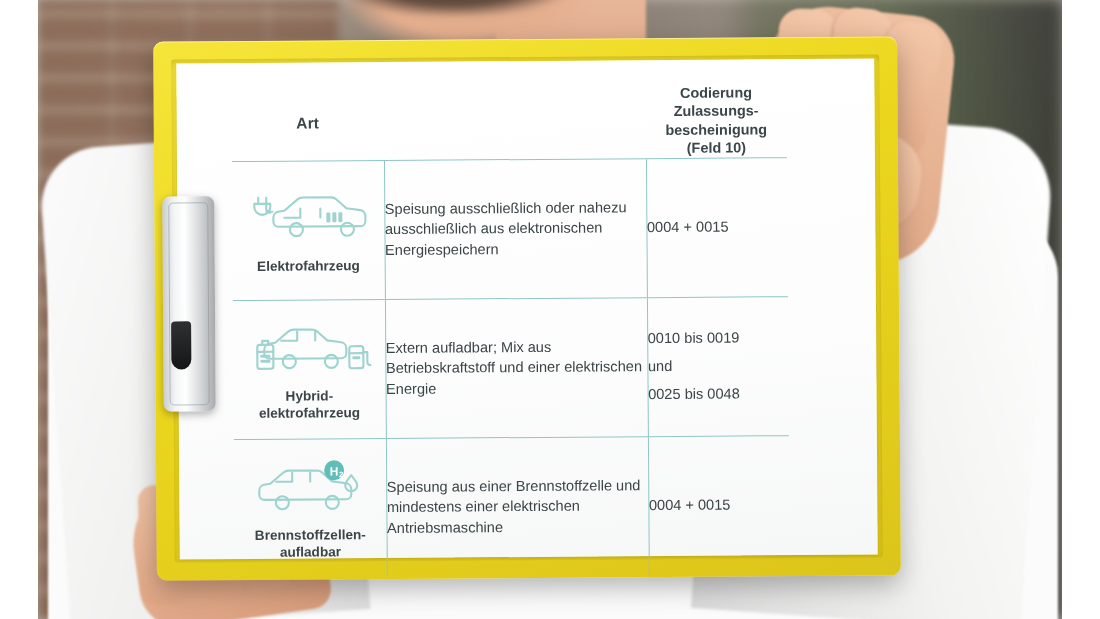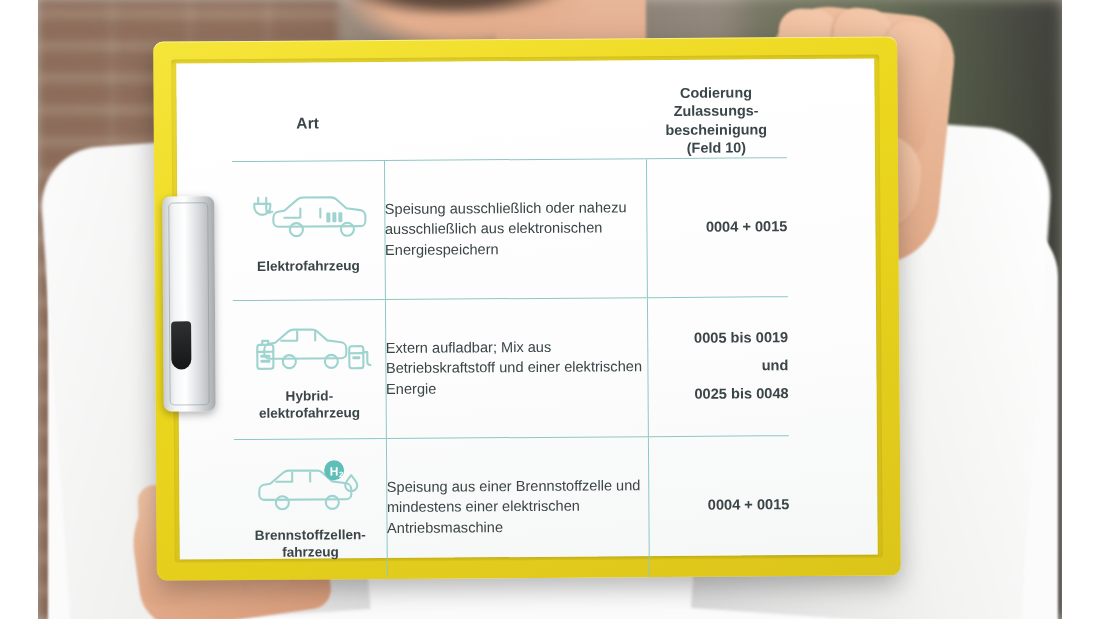--- a/index.html
+++ b/index.html
@@ -284,23 +284,23 @@
     padding: 6px 8px 6px 2px;
   }
   td.cell-desc {
     padding: 6px 12px 6px 18px;
     font-size: 14.6px;
     line-height: 1.42;
     color: #3b4547;
   }
   td.cell-code {
     border-left: 1.2px solid #8fc7c4;
-    text-align: right;
+    text-align: left;
     font-size: 14.6px;
-    font-weight: bold;
+    font-weight: normal;
     line-height: 1.9;
     color: #3b4547;
     padding: 6px 6px;
   }
   .icon-box {
     height: 62px;
     display: flex;
     align-items: center;
     justify-content: center;
   }
@@ -431,21 +431,21 @@
                   </g>
                 </svg>
               </div>
               <div class="art-label">
                 <span>Hybrid-</span><br>
                 <span>elektrofahrzeug</span>
               </div>
             </td>
             <td class="cell-desc">Extern aufladbar; Mix aus Betriebskraftstoff und einer elektrischen Energie</td>
             <td class="cell-code">
-              <span class="code-line">0005 bis 0019</span>
+              <span class="code-line">0010 bis 0019</span>
               <span class="code-line">und</span>
               <span class="code-line">0025 bis 0048</span>
             </td>
           </tr>
 
           <tr class="row">
             <td class="cell-art">
               <div class="icon-box">
                 <svg width="128" height="58" viewBox="0 0 128 58" fill="none" xmlns="http://www.w3.org/2000/svg">
                   <g stroke="#9ed3cf" stroke-width="2.1" stroke-linecap="round" stroke-linejoin="round" fill="none">
@@ -456,21 +456,21 @@
                     <circle cx="86" cy="45" r="6.5"></circle>
                     <path d="M105 18 c3 4 6 7 6 10 a6 6 0 0 1-12 0 c0-3 3-6 6-10 z"></path>
                   </g>
                   <circle cx="88" cy="13" r="10" fill="#5fbfb8"></circle>
                   <text x="88" y="18" text-anchor="middle" font-family="Liberation Sans, sans-serif" font-size="12" font-weight="bold" fill="#ffffff">H</text>
                   <text x="95" y="20" text-anchor="middle" font-family="Liberation Sans, sans-serif" font-size="8" font-weight="bold" fill="#ffffff">2</text>
                 </svg>
               </div>
               <div class="art-label">
                 <span>Brennstoffzellen-</span><br>
-                <span>fahrzeug</span>
+                <span>aufladbar</span>
               </div>
             </td>
             <td class="cell-desc">Speisung aus einer Brennstoffzelle und mindestens einer elektrischen Antriebsmaschine</td>
             <td class="cell-code">
               <span class="code-line">0004 + 0015</span>
             </td>
           </tr>
         </tbody>
       </table>
     </div>

